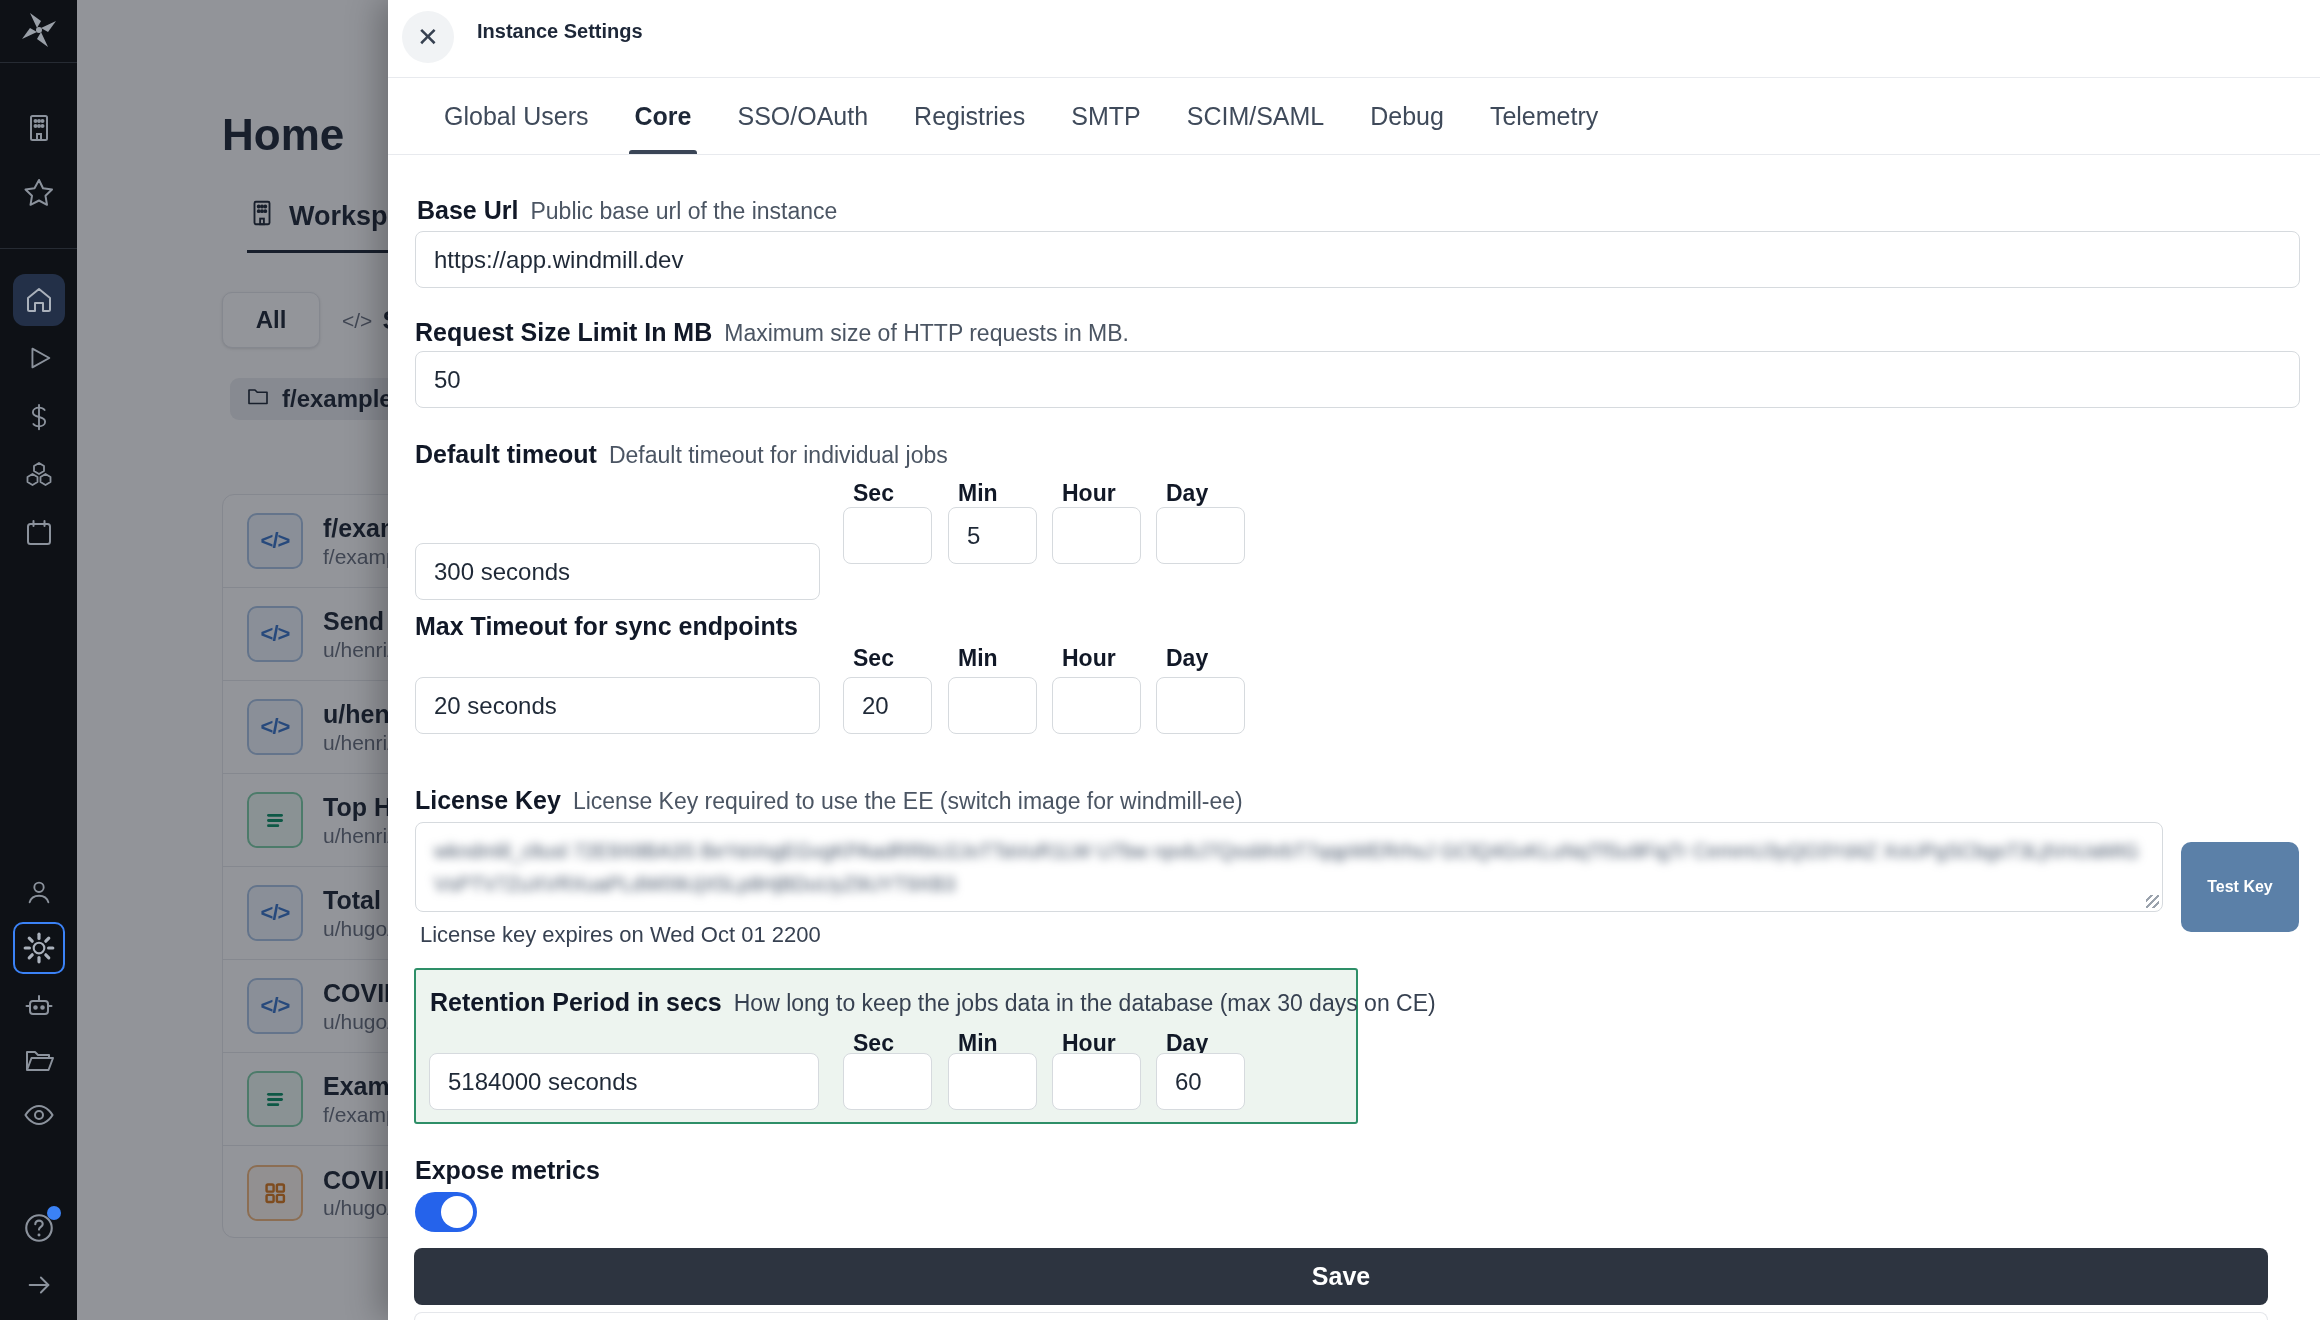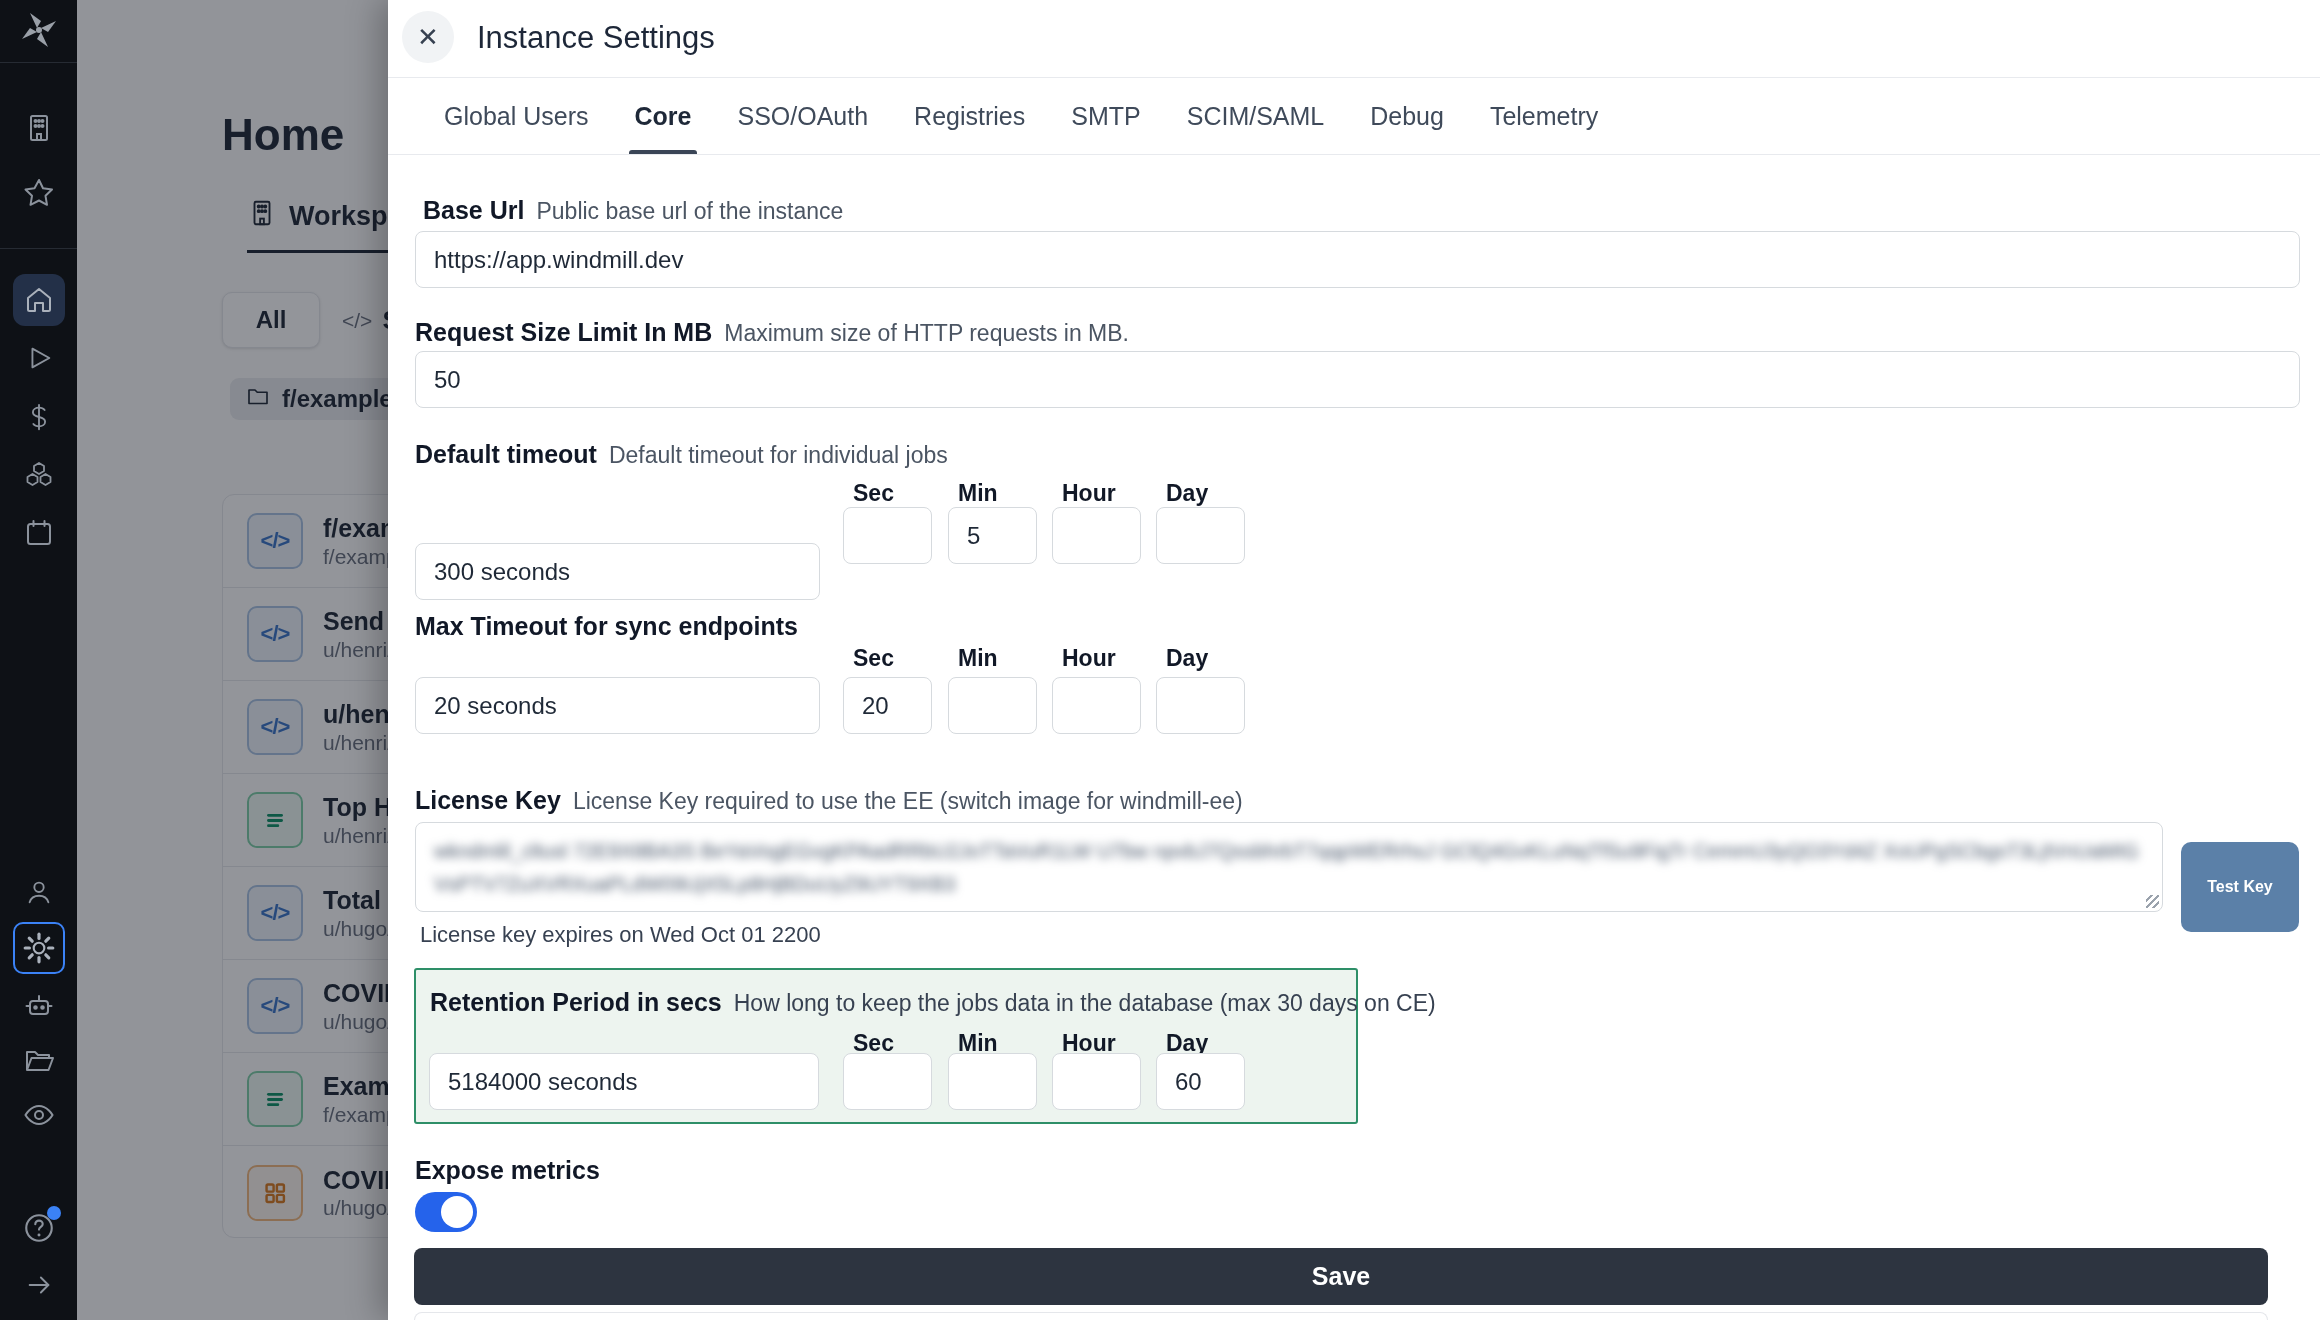--- a/index.html
+++ b/index.html
@@ -49,41 +49,41 @@
 
   .overlay { position:absolute; left:77px; top:0; right:0; bottom:0;
     background:rgba(16,21,30,0.45); z-index:10; }
 
   
   .modal { position:absolute; left:388px; top:0; width:1932px; height:1320px;
     background:#ffffff; z-index:20; box-shadow:-10px 0 30px rgba(0,0,0,.25); }
   .m-close { position:absolute; left:14px; top:11px; width:52px; height:52px; border-radius:50%;
     background:#f1f3f5; display:flex; align-items:center; justify-content:center;
     font-size:26px; color:#374151; cursor:pointer; }
-  .m-title { position:absolute; left:89px; top:20px; font-size:31px; font-weight:400; color:#1d2738; }
+  .m-title { position:absolute; left:89px; top:20px; font-size:20px; font-weight:700; color:#1d2738; }
   .m-div1 { position:absolute; left:0; top:77px; width:100%; height:1px; background:#e8eaee; }
   .m-tabs { position:absolute; left:56px; top:78px; height:76px; display:flex; gap:46px; align-items:center; }
   .m-tab { position:relative; height:76px; display:flex; align-items:center; font-size:25px;
     font-weight:500; color:#3f4a5a; cursor:pointer; }
   .m-tab.active { color:#1e2838; font-weight:600; }
   .m-tab.active::after { content:""; position:absolute; left:-6px; right:-6px; bottom:0;
     height:4px; background:#3a4556; border-radius:3px 3px 0 0; }
   .m-div2 { position:absolute; left:0; top:154px; width:100%; height:1px; background:#e8eaee; }
 
   .lbl-row { position:absolute; display:flex; align-items:baseline; gap:12px; white-space:nowrap; }
   .lbl { font-size:25px; font-weight:700; color:#111827; }
   .desc { font-size:23px; color:#4b5563; }
   .inp { position:absolute; height:57px; border:1px solid #d6dade; border-radius:8px;
     padding:0 18px; font-size:24px; color:#1f2937; background:#fff;
     font-family:"Liberation Sans", sans-serif; outline:none; }
   .unit-lbl { position:absolute; font-size:23px; font-weight:600; color:#111827; }
   .unit-inp { width:89px; }
 
   
-  .f-base-lbl   { left:35px;  top:196px; }
+  .f-base-lbl   { left:29px;  top:196px; }
   .f-base-inp   { left:27px;  top:231px; width:1885px; }
   .f-req-lbl    { left:27px;  top:318px; }
   .f-req-inp    { left:27px;  top:351px; width:1885px; }
   .f-dto-lbl    { left:27px;  top:440px; }
   .u-dto-sec { left:465px; top:480px; } .u-dto-min { left:570px; top:480px; }
   .u-dto-hr  { left:674px; top:480px; } .u-dto-day { left:778px; top:480px; }
   .f-dto-main { left:27px; top:507px; width:405px;margin-top:36px; }
   .i-dto-sec { left:455px; top:507px; } .i-dto-min { left:560px; top:507px; }
   .i-dto-hr  { left:664px; top:507px; } .i-dto-day { left:768px; top:507px; }
   .f-mto-lbl  { left:27px; top:612px; }

